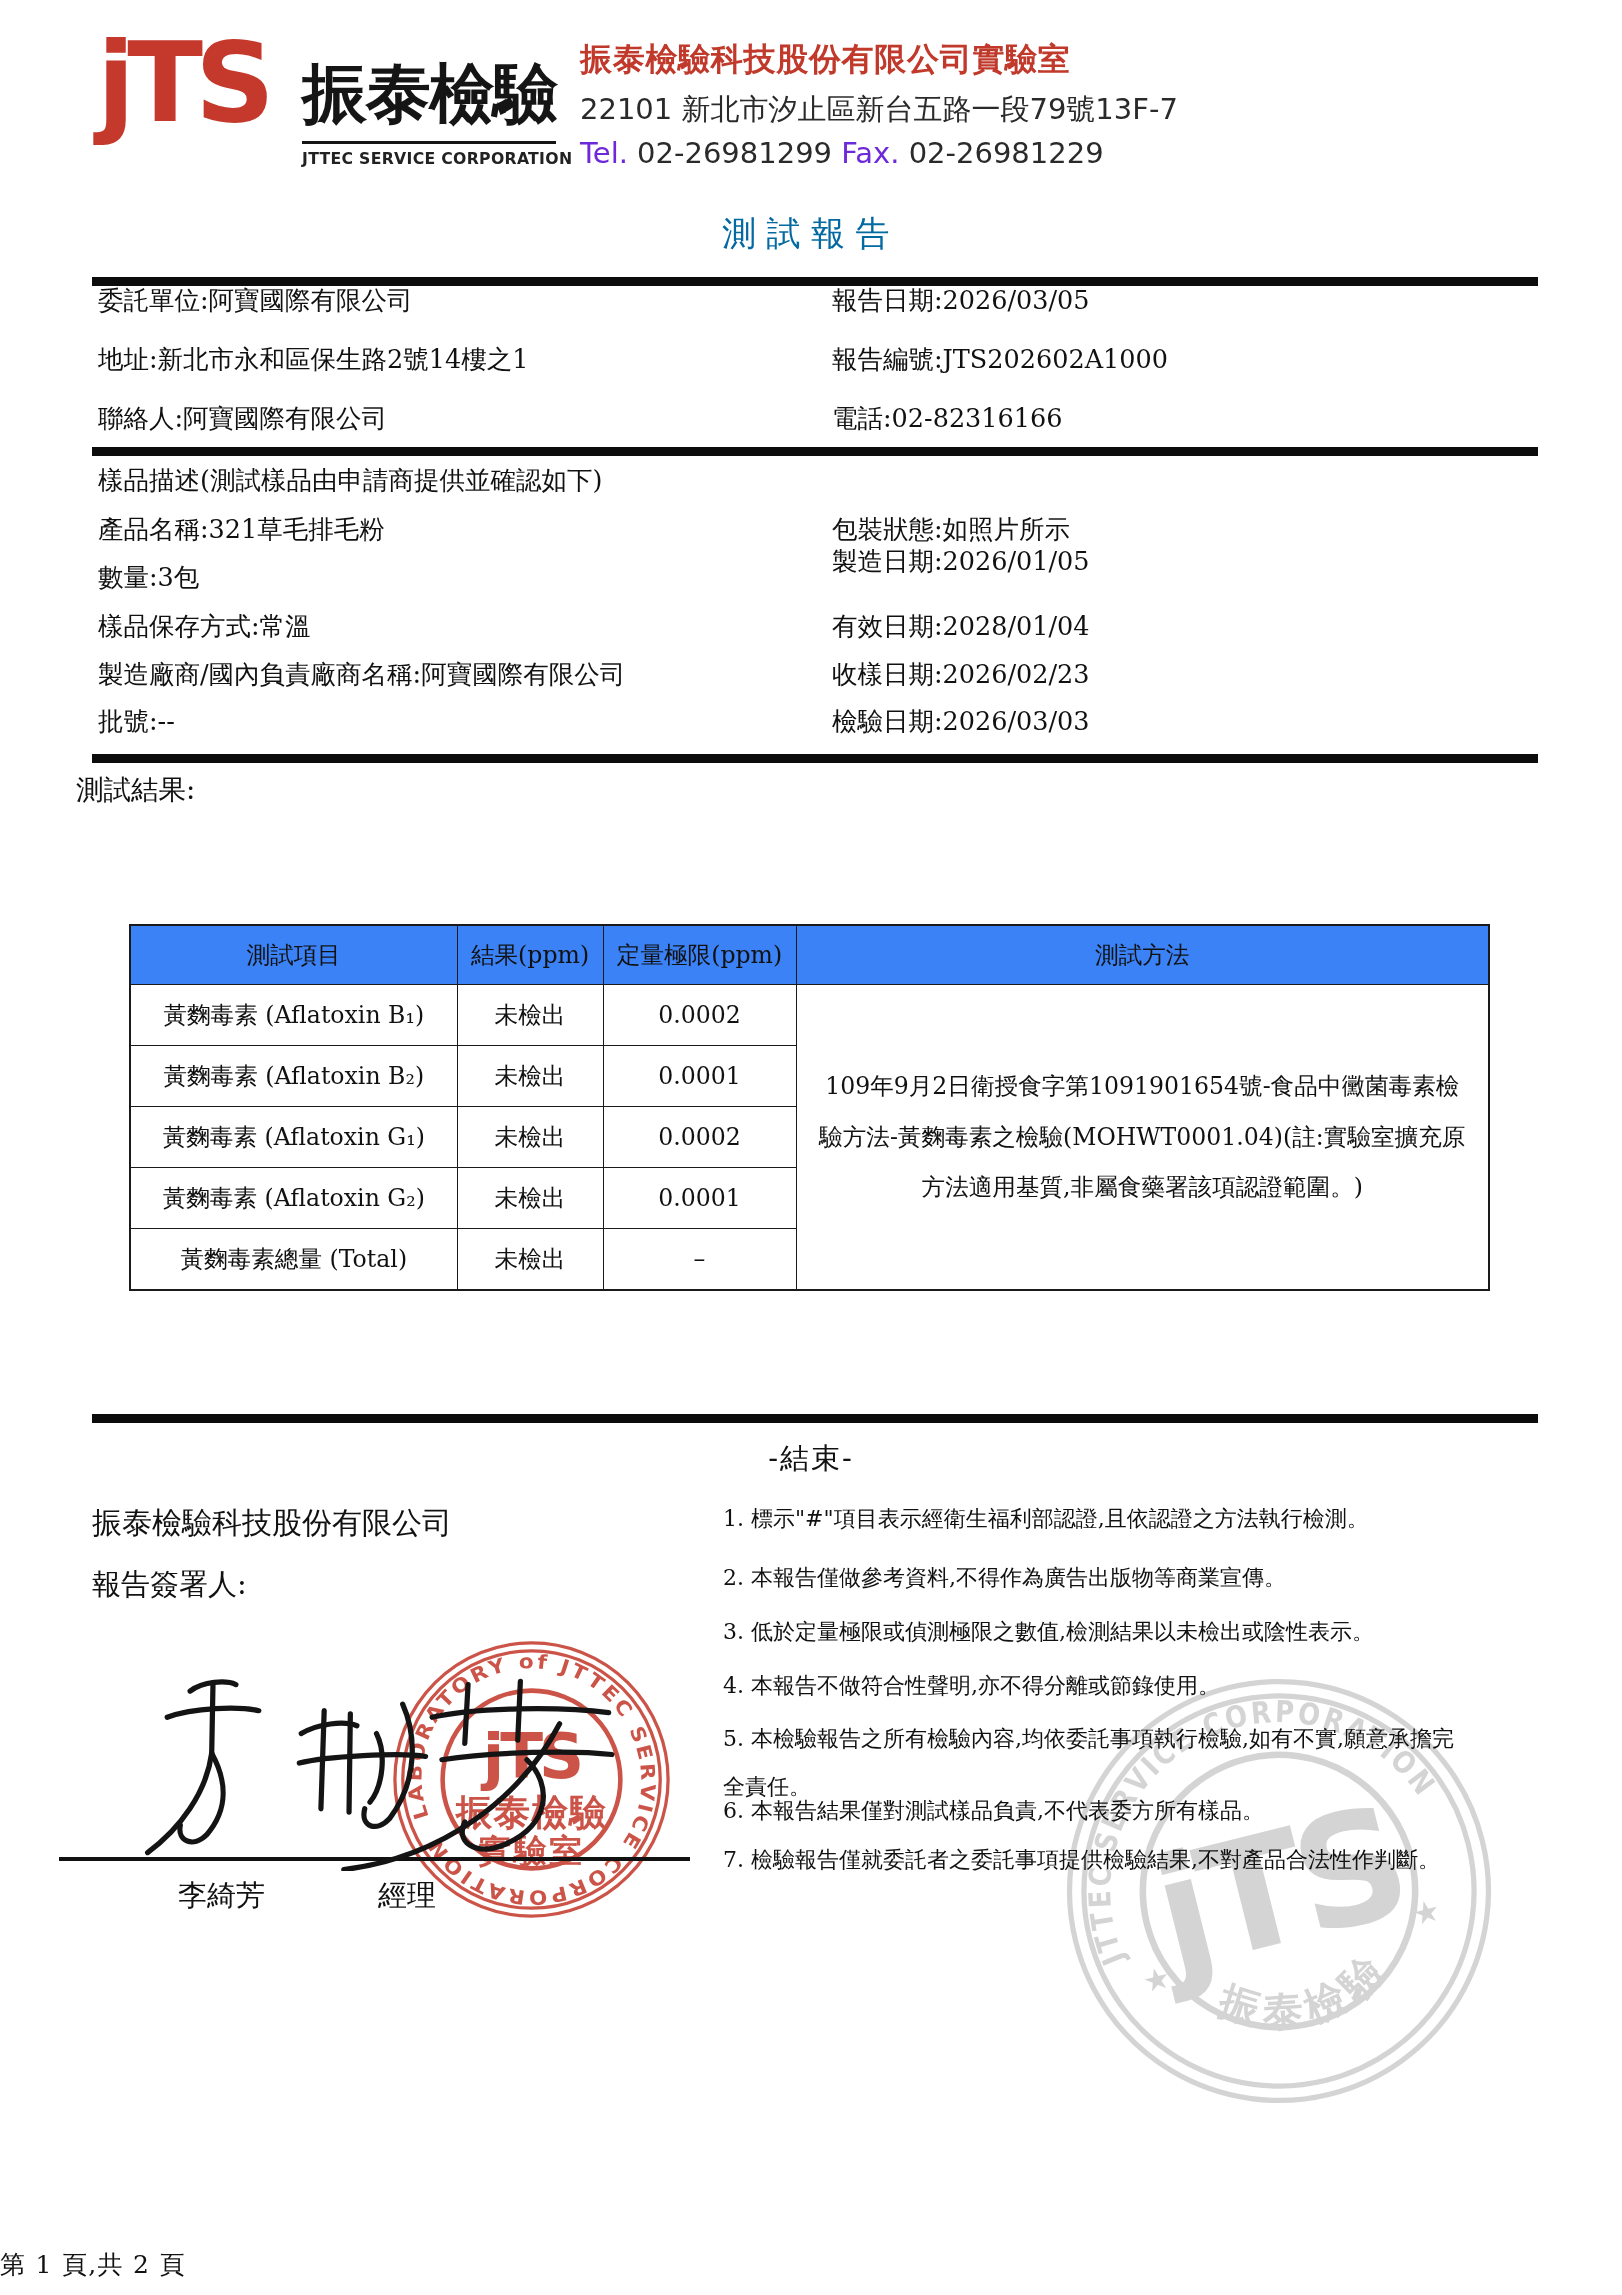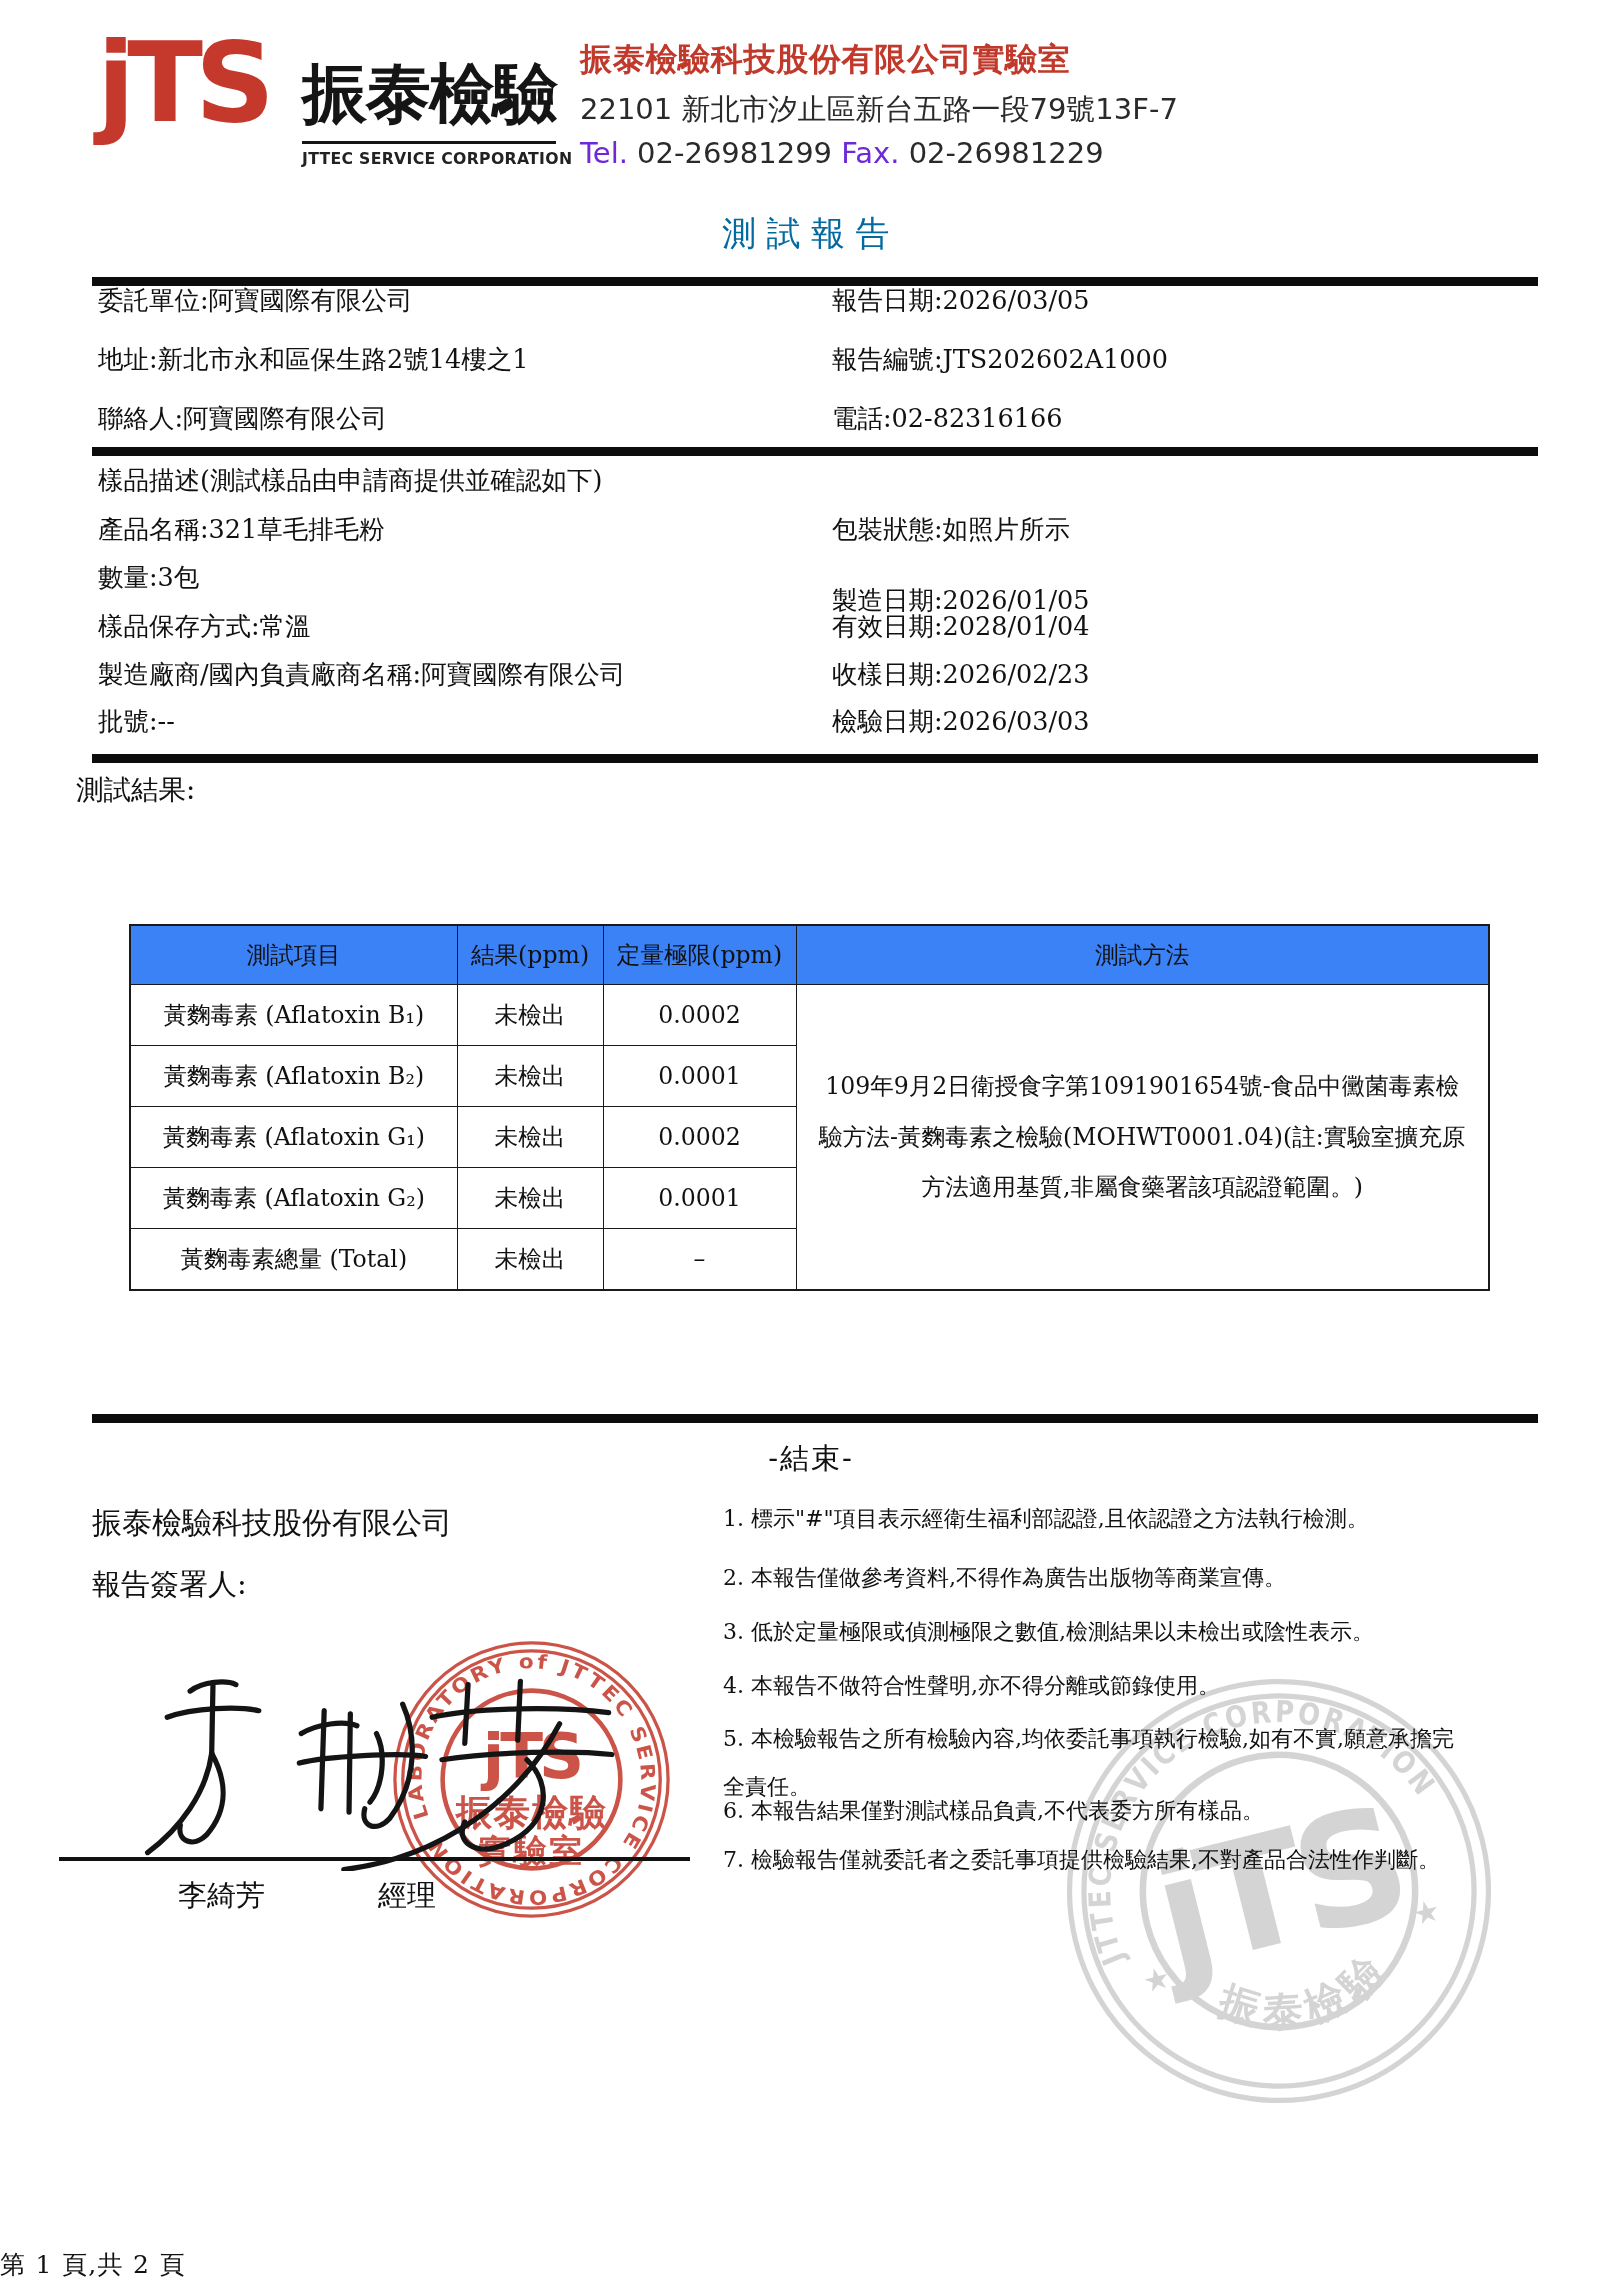--- a/index.html
+++ b/index.html
@@ -89,21 +89,21 @@
   <div class="abs kv kv-right" style="top:345px"><span>報告編號:</span><span>JTS202602A1000</span></div>
   <div class="abs kv kv-right" style="top:404px"><span>電話:</span><span>02-82316166</span></div>
 
   <div class="abs kv kv-left" style="top:466px">樣品描述(測試樣品由申請商提供並確認如下)</div>
   <div class="abs kv kv-left" style="top:515px"><span>產品名稱:</span><span>321草毛排毛粉</span></div>
   <div class="abs kv kv-left" style="top:563px"><span>數量:</span><span>3包</span></div>
   <div class="abs kv kv-left" style="top:612px"><span>樣品保存方式:</span><span>常溫</span></div>
   <div class="abs kv kv-left" style="top:660px"><span>製造廠商/國內負責廠商名稱:</span><span>阿寶國際有限公司</span></div>
   <div class="abs kv kv-left" style="top:707px"><span>批號:</span><span>--</span></div>
   <div class="abs kv kv-right" style="top:515px"><span>包裝狀態:</span><span>如照片所示</span></div>
-  <div class="abs kv kv-right" style="top:586px"><span>製造日期:</span><span>2026/01/05</span></div>
+  <div class="abs kv kv-right" style="top:547px"><span>製造日期:</span><span>2026/01/05</span></div>
   <div class="abs kv kv-right" style="top:612px"><span>有效日期:</span><span>2028/01/04</span></div>
   <div class="abs kv kv-right" style="top:660px"><span>收樣日期:</span><span>2026/02/23</span></div>
   <div class="abs kv kv-right" style="top:707px"><span>檢驗日期:</span><span>2026/03/03</span></div>
 
   <div class="abs section-label">測試結果:</div>
 
   <table class="results-table">
     <colgroup>
       <col style="width:327px">
         <col style="width:146px">

